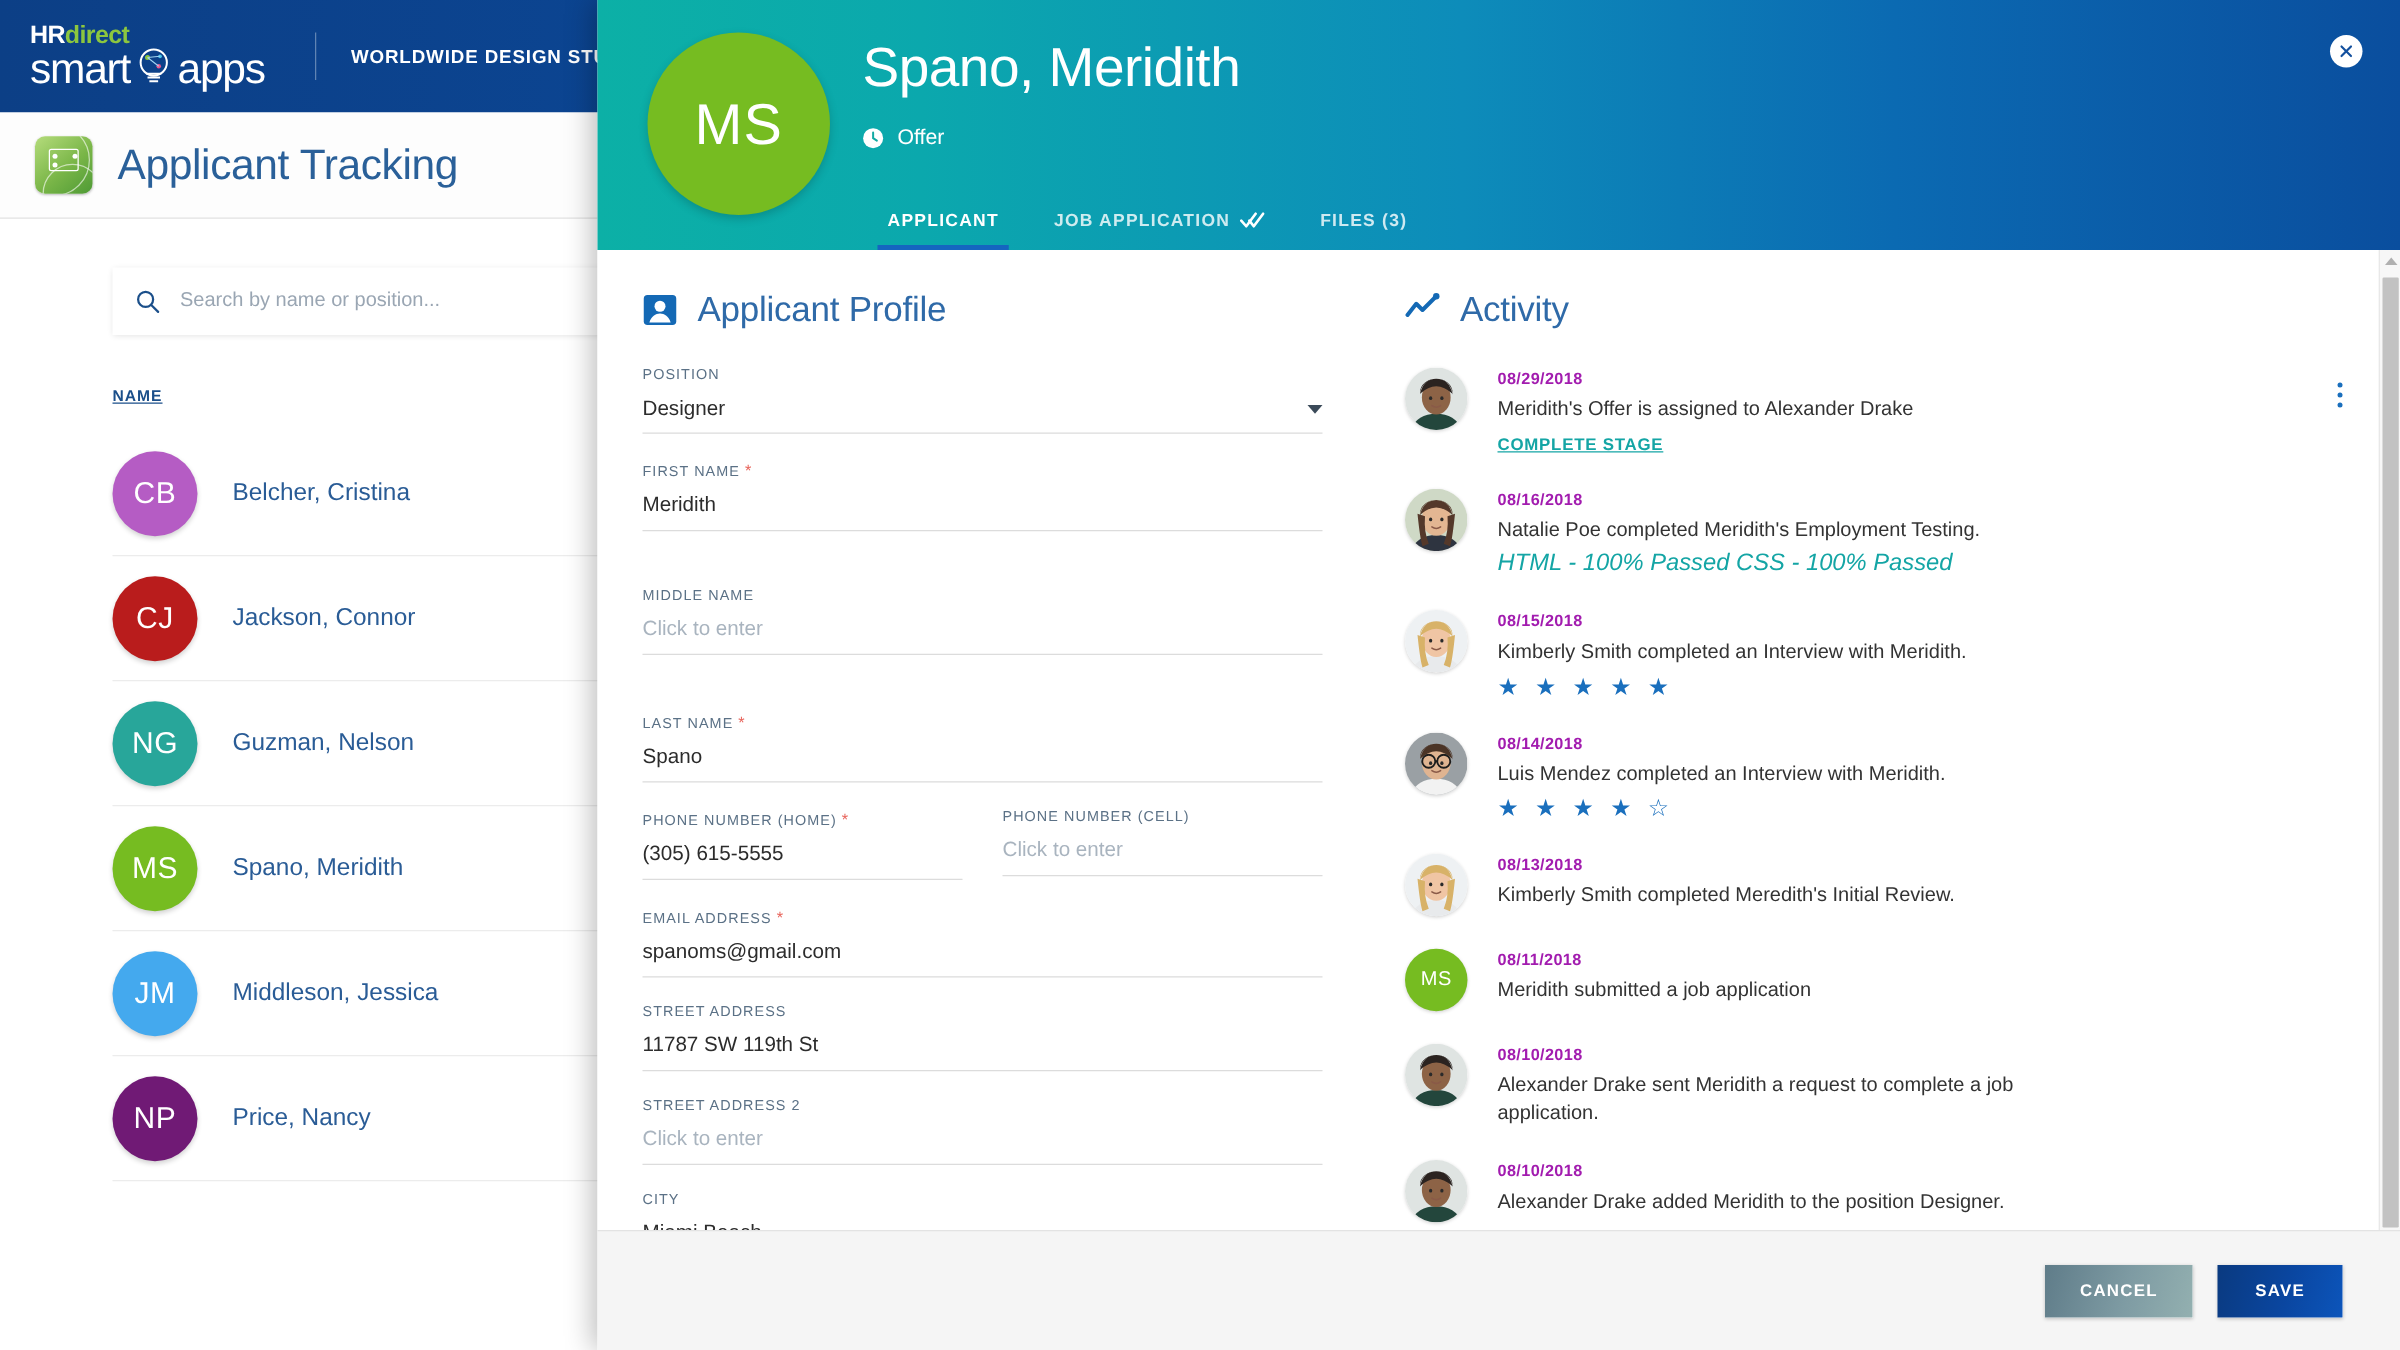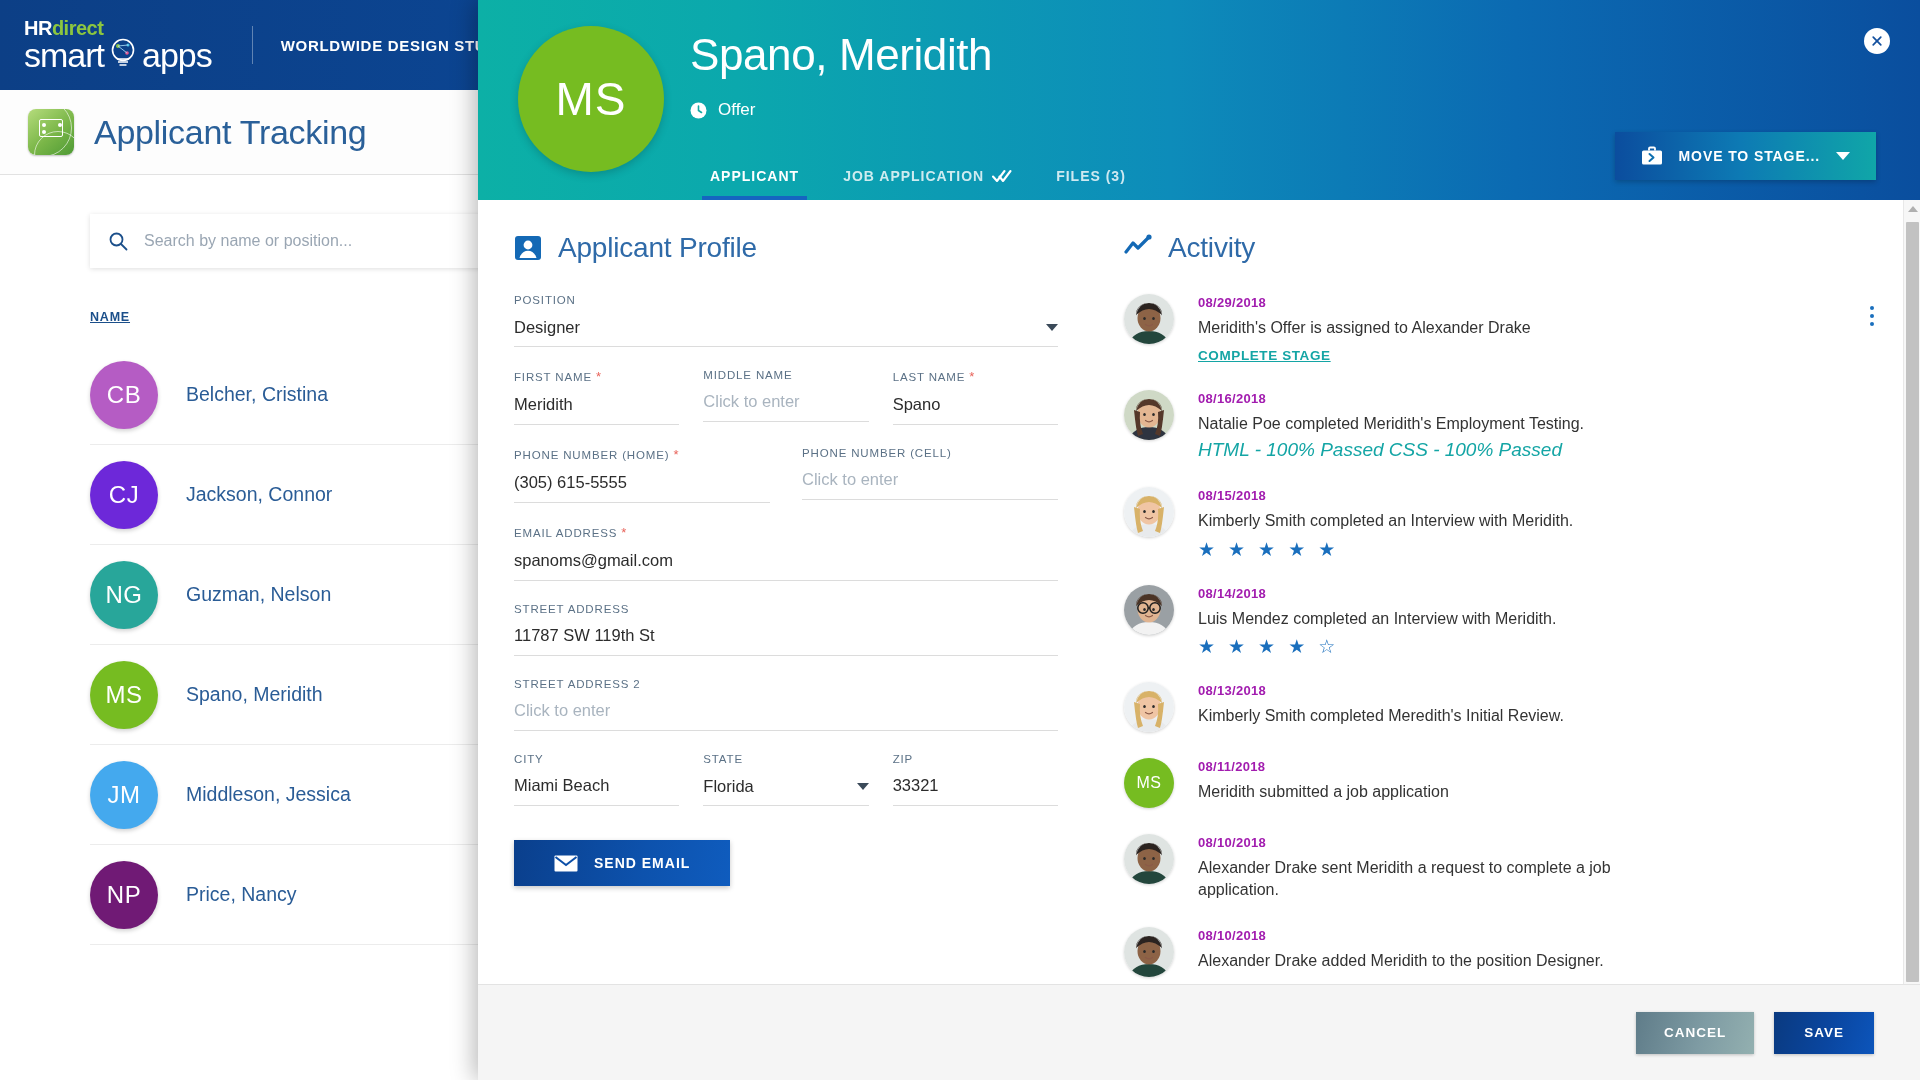--- a/index.html
+++ b/index.html
@@ -153,21 +153,21 @@
   }
   .req { color:#e8635a; font-size:13px; }
   .f-value {
     font-size: 16.5px; color:#2c2c2c; padding-bottom: 9px; border-bottom: 1px solid #dcdcdc;
     min-height: 30px;
   }
   .f-value.placeholder { color:#a9b4bf; }
   .f-value.select { display:flex; justify-content:space-between; align-items:center; }
   .sel-caret { width:0;height:0;border-left:6px solid transparent;border-right:6px solid transparent;border-top:7px solid #3b4a59; }
 
-  .row-3 { display:flex; gap: 24px; }
+  .row-3 { display:flex; gap: 24px; flex-direction: column; }
   .row-3 > .field { flex:1 1 0; }
   .row-2 { display:flex; gap: 32px; }
   .row-2 > .field { flex: 1 1 0; }
 
   .send-email-btn {
     margin-top: 12px; height: 46px; padding: 0 40px; border:none; cursor:pointer;
     background: linear-gradient(100deg,#0a3f8c 0%, #0d52ad 60%, #0f5cbe 100%);
     color:#fff; font-size: 14px; font-weight:bold; letter-spacing:1px;
     display:inline-flex; align-items:center; gap:16px; box-shadow:0 2px 5px rgba(0,0,0,0.22);
   }
@@ -282,21 +282,21 @@
     <input class="search-input" value="" placeholder="Search by name or position..." style="">
   </div>
 
   <div class="list-head">NAME</div>
   <div class="applicant-list" id="applicant-list">
       <div class="applicant-row">
         <div class="avatar-circ" style="background:#b55cc4">CB</div>
         <div class="applicant-name">Belcher, Cristina</div>
       </div>
       <div class="applicant-row">
-        <div class="avatar-circ" style="background:#6d28d9">CJ</div>
+        <div class="avatar-circ" style="background:#b91c1c">CJ</div>
         <div class="applicant-name">Jackson, Connor</div>
       </div>
       <div class="applicant-row">
         <div class="avatar-circ" style="background:#28a69a">NG</div>
         <div class="applicant-name">Guzman, Nelson</div>
       </div>
       <div class="applicant-row">
         <div class="avatar-circ" style="background:#76bc21">MS</div>
         <div class="applicant-name">Spano, Meridith</div>
       </div>
@@ -334,31 +334,20 @@
             <span class="dbl-check"><svg width="20" height="14" viewBox="0 0 20 14">
                 <path d="M1 7.5 L5 12 L12.5 2" fill="none" stroke="#ffffff" stroke-width="2.1" stroke-linecap="round" stroke-linejoin="round"></path>
                 <path d="M7.5 7.5 L11 12 L18.5 2" fill="none" stroke="#ffffff" stroke-width="2.1" stroke-linecap="round" stroke-linejoin="round"></path>
               </svg></span>
           </div>
           <div class="tab">
             <span>FILES (3)</span>
           </div>
         </div>
 
-      <button class="move-btn">
-        <span class="briefcase">
-          <svg width="22" height="20" viewBox="0 0 22 20">
-            <rect x="1" y="4.5" width="20" height="14" rx="1.6" fill="#ffffff"></rect>
-            <path d="M8 4.5 V2.6 a1.1 1.1 0 0 1 1.1-1.1 h3.8 a1.1 1.1 0 0 1 1.1 1.1 V4.5" fill="none" stroke="#ffffff" stroke-width="1.8"></path>
-            <path d="M8.5 8 L12.5 11.5 L8.5 15" fill="none" stroke="#0d6fb0" stroke-width="2" stroke-linecap="round" stroke-linejoin="round"></path>
-          </svg>
-        </span>
-        <span>MOVE TO STAGE...</span>
-        <span class="caret-down"></span>
-      </button>
 
       <div class="close-btn">
         <svg width="14" height="14" viewBox="0 0 14 14">
           <line x1="3.2" y1="3.2" x2="10.8" y2="10.8" stroke="#13509e" stroke-width="1.7" stroke-linecap="round"></line>
           <line x1="10.8" y1="3.2" x2="3.2" y2="10.8" stroke="#13509e" stroke-width="1.7" stroke-linecap="round"></line>
         </svg>
       </div>
     </div>
 
     <div class="modal-body">

